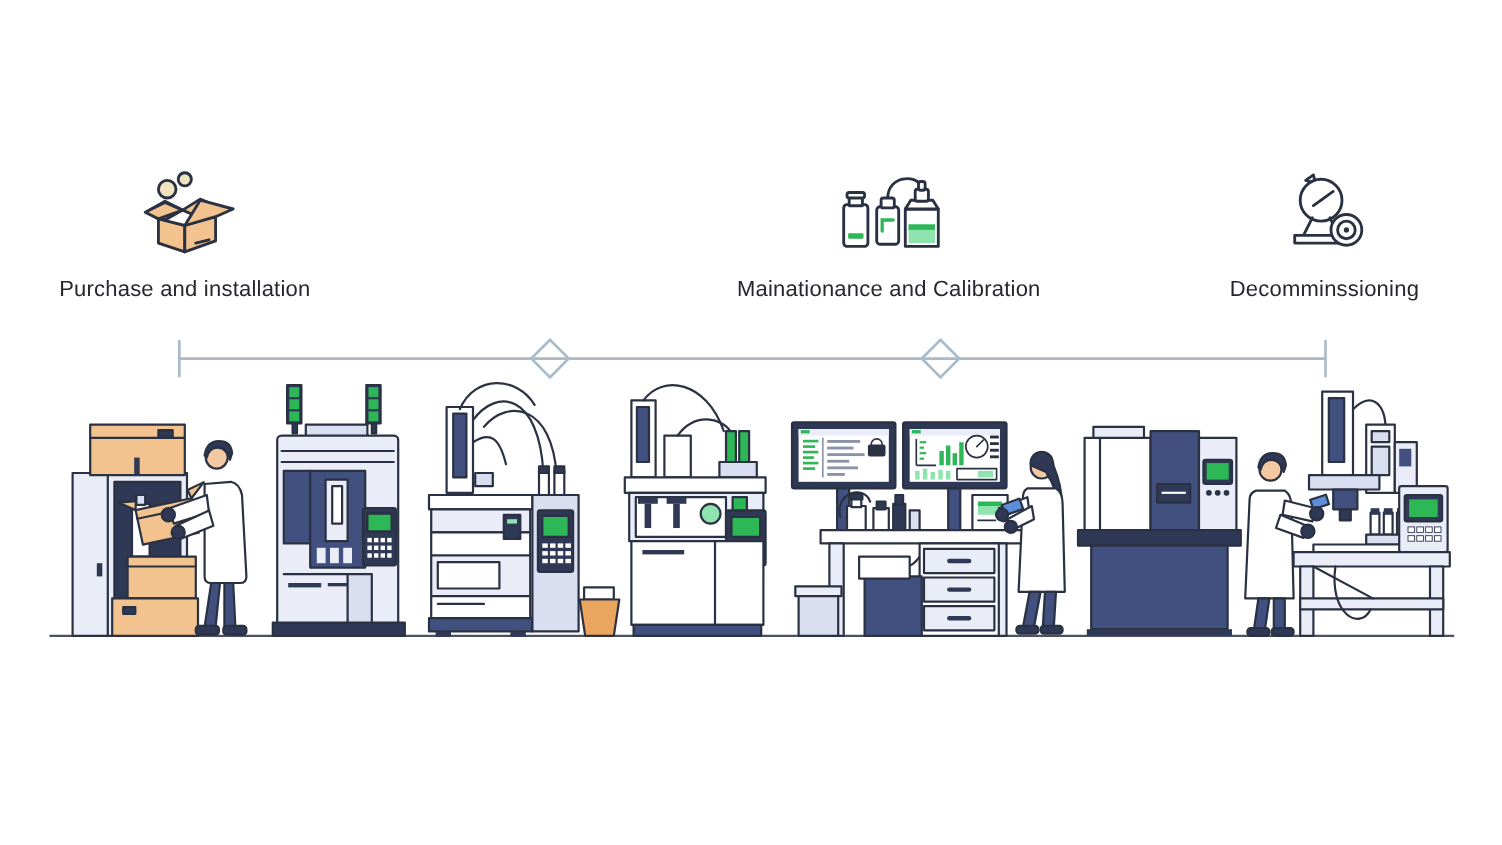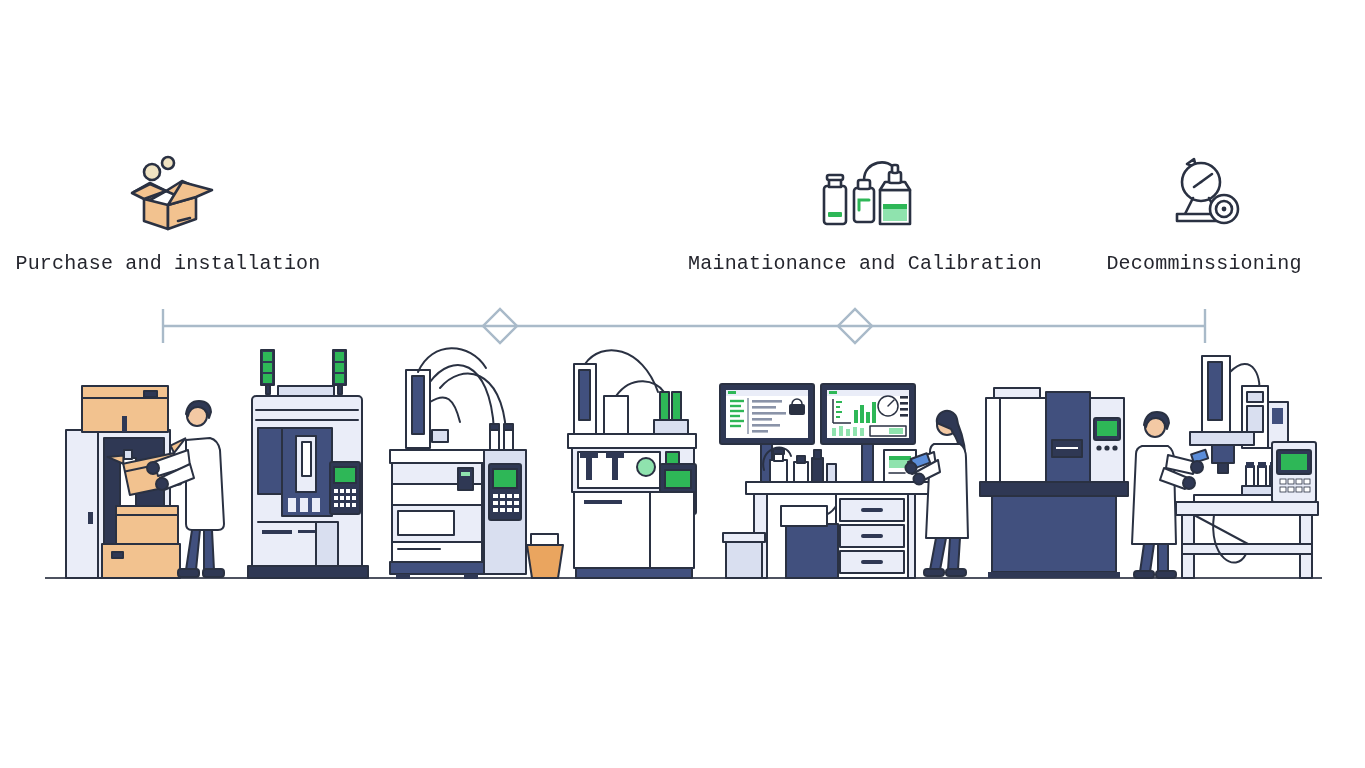--- a/index.html
+++ b/index.html
@@ -1,23 +1,23 @@
 <!DOCTYPE html>
 <html style="--text: #25262e; --ink: #2a3142; --navy: #41507e; --navy-deep: #2f3854; --lavender: #d9dff0; --lavender-light: #eaedf8; --steel: #a9bac9; --orange: #f2c28f; --orange-deep: #eaa55f; --green: #2eb757; --green-soft: #8fe3ae; --skin: #f3c9a4; --tan: #f0e3c2; --blue-device: #5b8dd9; --ground: #4d5260;"><head>
 <meta charset="utf-8">
 <style>
   html,body{margin:0;padding:0;background:#fff;}
   #canvas{position:relative;width:1365px;height:768px;background:#fff;overflow:hidden;
-          font-family:Liberation Mono, monospace;}
+          font-family:Liberation Sans, sans-serif;}
   .stage{position:absolute;top:158px;width:360px;transform:translateX(-50%);
          text-align:center;}
   .stage .icon-wrap{height:76px;display:flex;align-items:flex-end;justify-content:center;}
   .stage .stage-label{display:block;margin-top:18px;font-size:20px;font-weight:500;
          letter-spacing:.2px;color:var(--text,#25262e);}
-  #stage-1{left:168px}#stage-2{left:497px}#stage-3{left:865px}#stage-4{left:1204px}
+  #stage-1{left:168px}#stage-2{left:497px}#stage-3{left:808px}#stage-4{left:1204px}
   #timeline-svg{position:absolute;left:0;top:300px;}
   #illustration-svg{position:absolute;left:0;top:0;}
   
   .s{stroke:var(--ink,#2a3142);stroke-width:2;stroke-linejoin:round;stroke-linecap:round;}
   .s15{stroke:var(--ink,#2a3142);stroke-width:1.5;stroke-linejoin:round;stroke-linecap:round;}
   .fw{fill:#fff}.fl{fill:var(--lavender,#d9dff0)}.fll{fill:var(--lavender-light,#eaedf8)}
   .fn{fill:var(--navy,#41507e)}.fnd{fill:var(--navy-deep,#2f3854)}
   .fo{fill:var(--orange,#f2c28f)}.fod{fill:var(--orange-deep,#eaa55f)}
   .fg{fill:var(--green,#2eb757)}.fgs{fill:var(--green-soft,#8fe3ae)}
   .fsk{fill:var(--skin,#f3c9a4)}.ftan{fill:var(--tan,#f0e3c2)}

